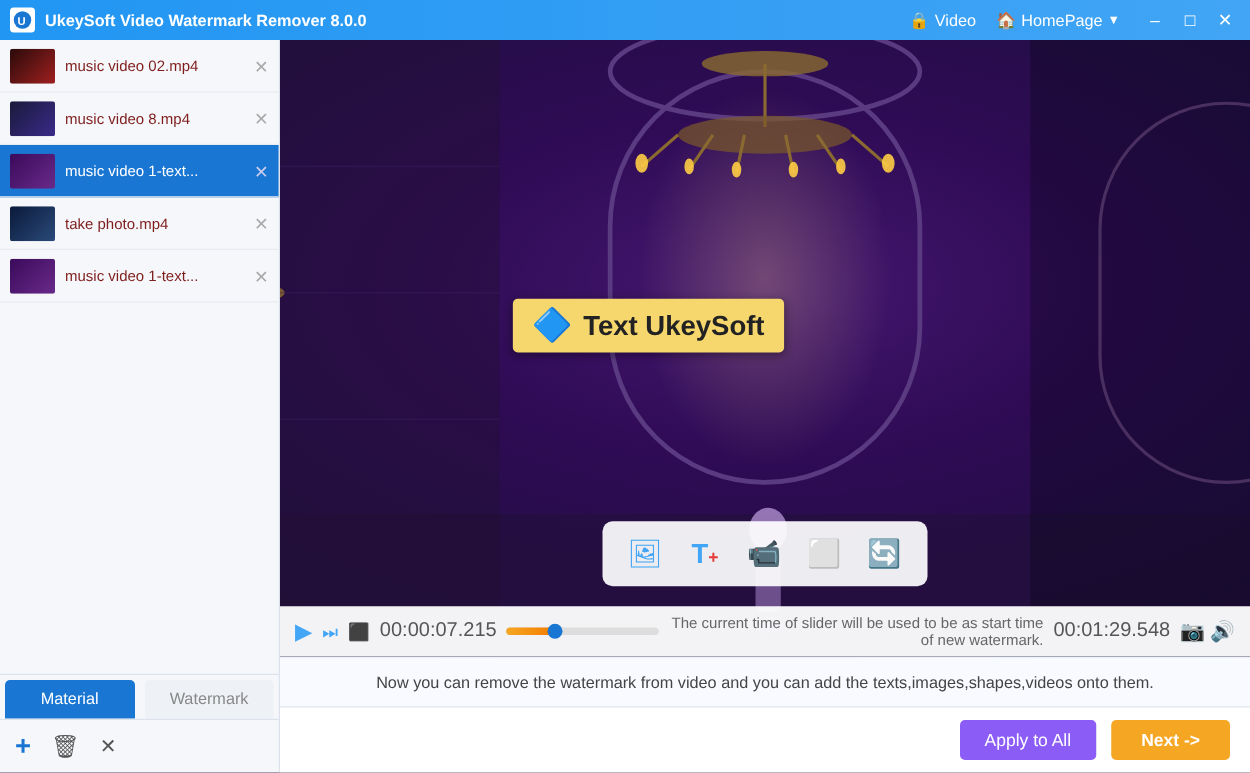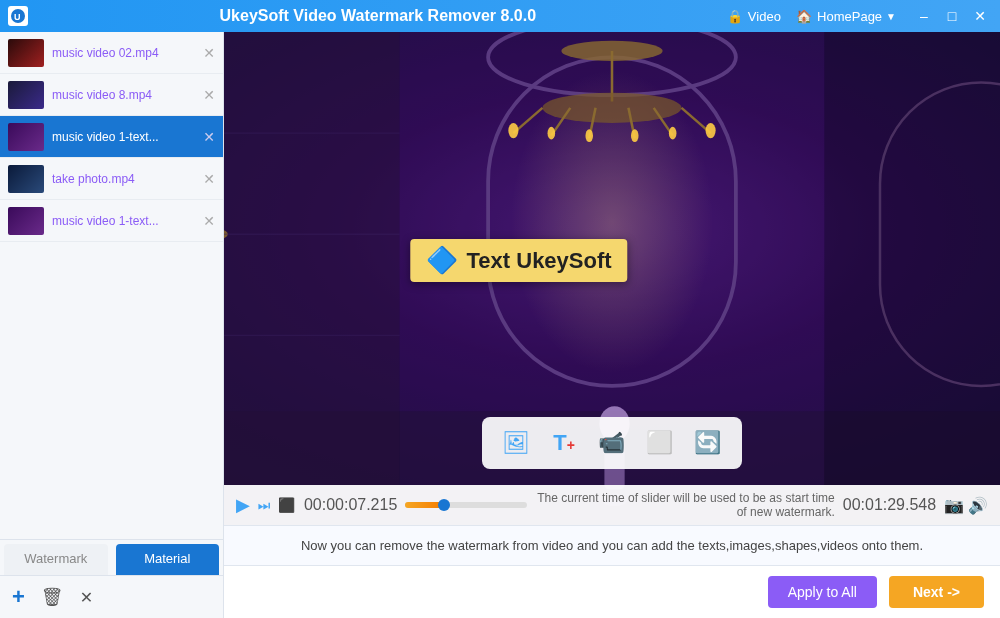--- a/index.html
+++ b/index.html
@@ -6,37 +6,37 @@
     body { font-family: 'Segoe UI', Arial, sans-serif; background: #f0f4f8; width: 1000px; height: 618px; overflow: hidden; user-select: none; }
 
     
     .titlebar {
       display: flex; align-items: center;
       background: linear-gradient(to right, #2196f3, #42a5f5);
       height: 32px; padding: 0 8px; gap: 8px;
     }
     .titlebar-logo { width: 20px; height: 20px; background: #fff; border-radius: 3px; display: flex; align-items: center; justify-content: center; }
     .titlebar-logo svg { width: 16px; height: 16px; }
-    .titlebar-title { color: #fff; font-size: 16px; font-weight: 600; flex: 1; text-align: center; }
+    .titlebar-title { color: #fff; font-size: 13px; font-weight: 600; flex: 1; }
     .titlebar-nav { display: flex; align-items: center; gap: 16px; }
     .titlebar-nav-item { color: #fff; font-size: 13px; display: flex; align-items: center; gap: 4px; cursor: pointer; }
     .titlebar-controls { display: flex; align-items: center; gap: 4px; margin-left: 8px; }
     .titlebar-btn { width: 24px; height: 24px; display: flex; align-items: center; justify-content: center; color: #fff; cursor: pointer; font-size: 14px; border-radius: 3px; }
 
     
     .main { display: flex; height: calc(618px - 32px); }
 
     
     .sidebar { width: 224px; background: #f5f7fa; border-right: 1px solid #dde3ec; display: flex; flex-direction: column; }
     .file-list { flex: 1; overflow-y: auto; }
     .file-item { display: flex; align-items: center; height: 42px; padding: 0 8px; cursor: pointer; border-bottom: 1px solid #e8ecf1; gap: 8px; }
     .file-item.active { background: #1976d2; }
     .file-thumb { width: 36px; height: 28px; border-radius: 2px; background: #555; flex-shrink: 0; overflow: hidden; position: relative; }
     .file-thumb-inner { width: 100%; height: 100%; background: linear-gradient(135deg, #3a1a4a 0%, #6a2a8a 50%, #2a4a8a 100%); }
-    .file-name { font-size: 12px; color: #8b5cf6; flex: 1; white-space: nowrap; overflow: hidden; text-overflow: ellipsis; }
+    .file-name { font-size: 12px; color: #7f1d1d; flex: 1; white-space: nowrap; overflow: hidden; text-overflow: ellipsis; }
     .file-item.active .file-name { color: #fff; }
     .file-close { color: #aaa; font-size: 14px; cursor: pointer; flex-shrink: 0; }
     .file-item.active .file-close { color: #cce; }
 
     
     .sidebar-tabs { display: flex; border-top: 1px solid #dde3ec; height: 36px; }
     .sidebar-tab { flex: 1; display: flex; align-items: center; justify-content: center; font-size: 13px; cursor: pointer; border-bottom: 2px solid transparent; }
     .sidebar-tab.active { background: #1976d2; color: #fff; border-radius: 4px 4px 0 0; margin: 4px 4px 0; }
     .sidebar-tab:not(.active) { color: #888; background: #eef1f5; margin: 4px 4px 0; border-radius: 4px 4px 0 0; }
 
@@ -167,22 +167,22 @@
         <div class="file-thumb">
           <div class="file-thumb-inner" style="background:linear-gradient(135deg,#3a0a5a,#6a2a8a);"></div>
         </div>
         <span class="file-name">music video 1-text...</span>
         <span class="file-close">✕</span>
       </div>
 
     </div>
 
     <div class="sidebar-tabs">
+      <div class="sidebar-tab active">Material</div>
       <div class="sidebar-tab">Watermark</div>
-      <div class="sidebar-tab active">Material</div>
     </div>
 
     <div class="sidebar-actions">
       <span class="action-btn" style="font-size:22px; color:#1976d2; font-weight:bold;">+</span>
       <span class="action-btn" style="font-size:18px; color:#555;">🗑</span>
       <span class="action-btn" style="font-size:16px;">✕</span>
     </div>
   </div>
 
   <div class="content">

